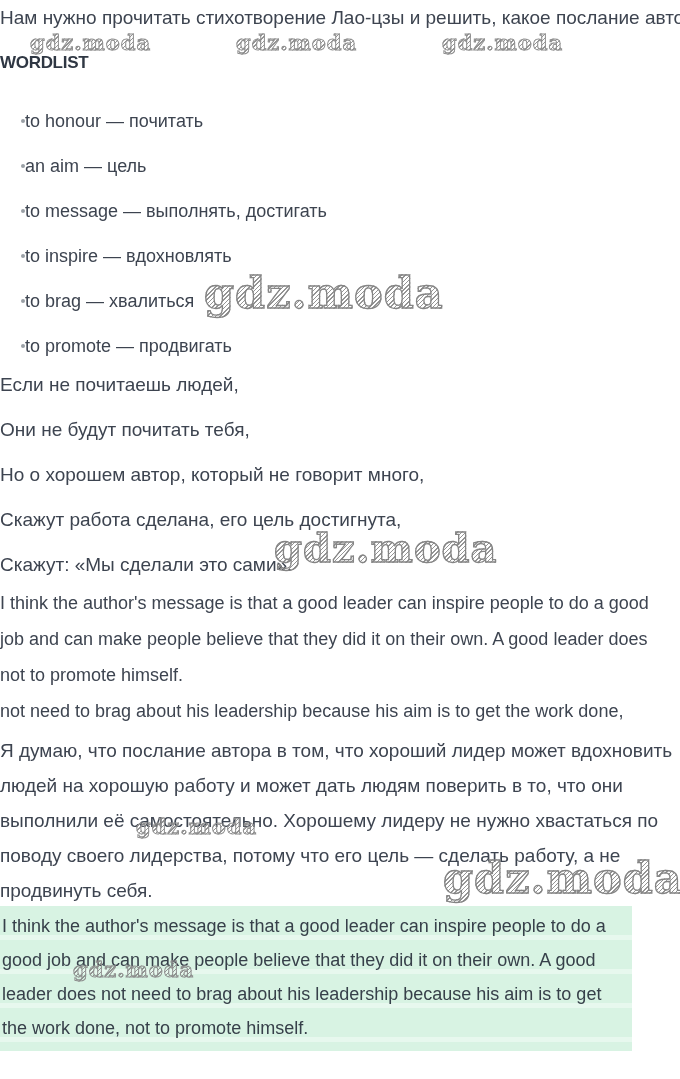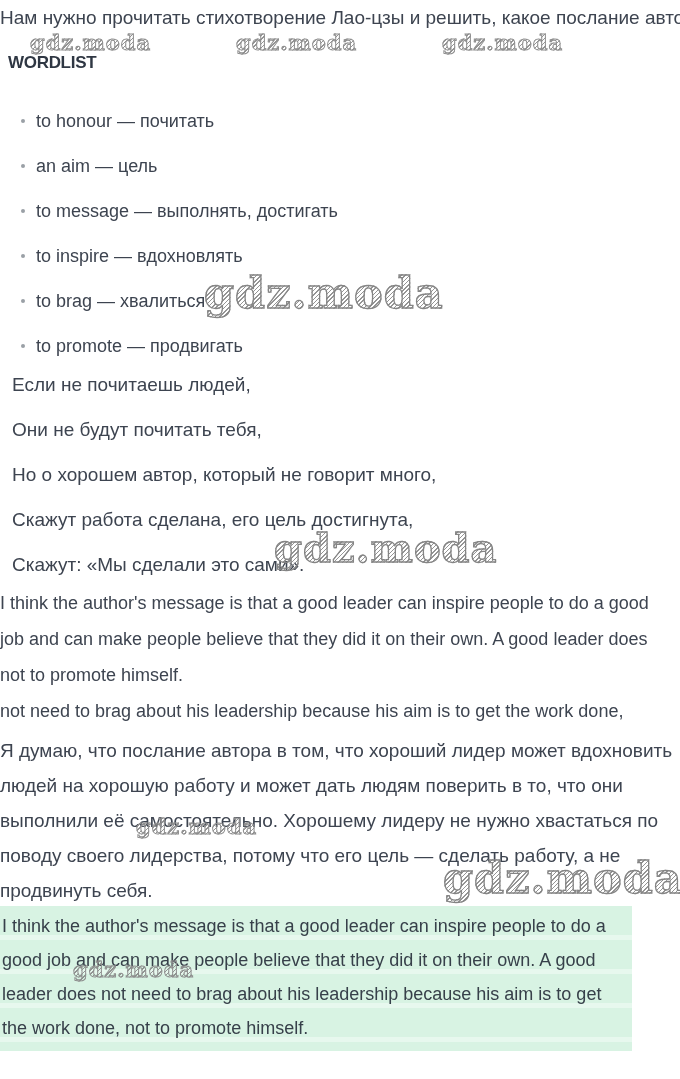--- a/index.html
+++ b/index.html
@@ -26,55 +26,55 @@
     margin: 6px 0 0 0;
     font-size: 19px;
     line-height: 24px;
     white-space: nowrap;
     overflow: hidden;
     color: #3d4450;
   }
 
   
   .wordlist-title {
-    margin: 23px 0 0 8px;
+    margin: 23px 0 0 0;
     font-size: 17px;
     line-height: 20px;
     font-weight: 700;
     letter-spacing: -0.3px;
     color: #2f3743;
   }
 
   
   ul.wordlist {
     list-style: none;
     margin: 37px 0 0 0;
     padding: 0;
   }
   ul.wordlist li {
     position: relative;
-    padding-left: 36px;
+    padding-left: 25px;
     font-size: 18px;
     line-height: 22px;
     margin-bottom: 23px;
     color: #3d4450;
   }
   ul.wordlist li:last-child { margin-bottom: 8px; }
   .bullet-dot {
     position: absolute;
     left: 21px;
     top: 9px;
     width: 4px;
     height: 4px;
     border-radius: 50%;
     background: #9aa0a6;
   }
 
   
-  .poem { margin: 16px 0 0 0; padding-left: 12px; }
+  .poem { margin: 16px 0 0 0; }
   .poem p {
     margin: 0 0 21px 0;
     font-size: 19px;
     line-height: 24px;
     color: #3d4450;
   }
   .poem p:last-child { margin-bottom: 0; }
 
   
   .para-en { margin-top: 8px; }

